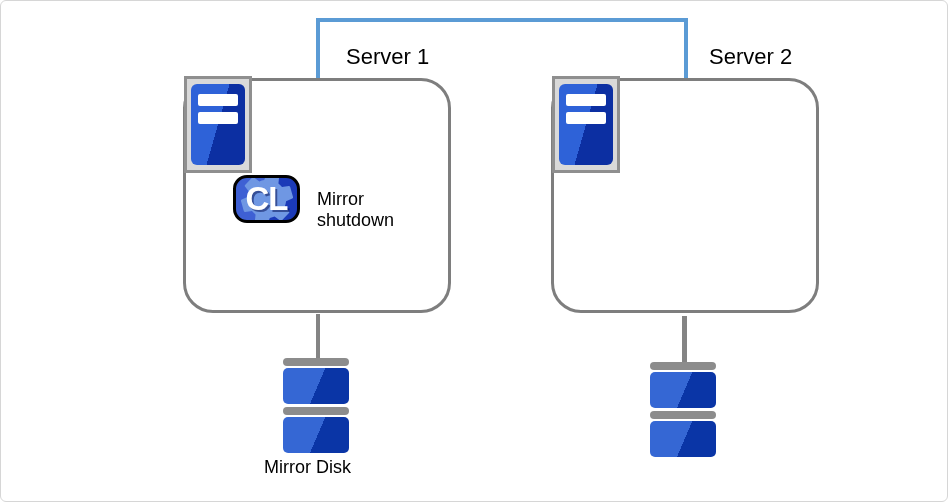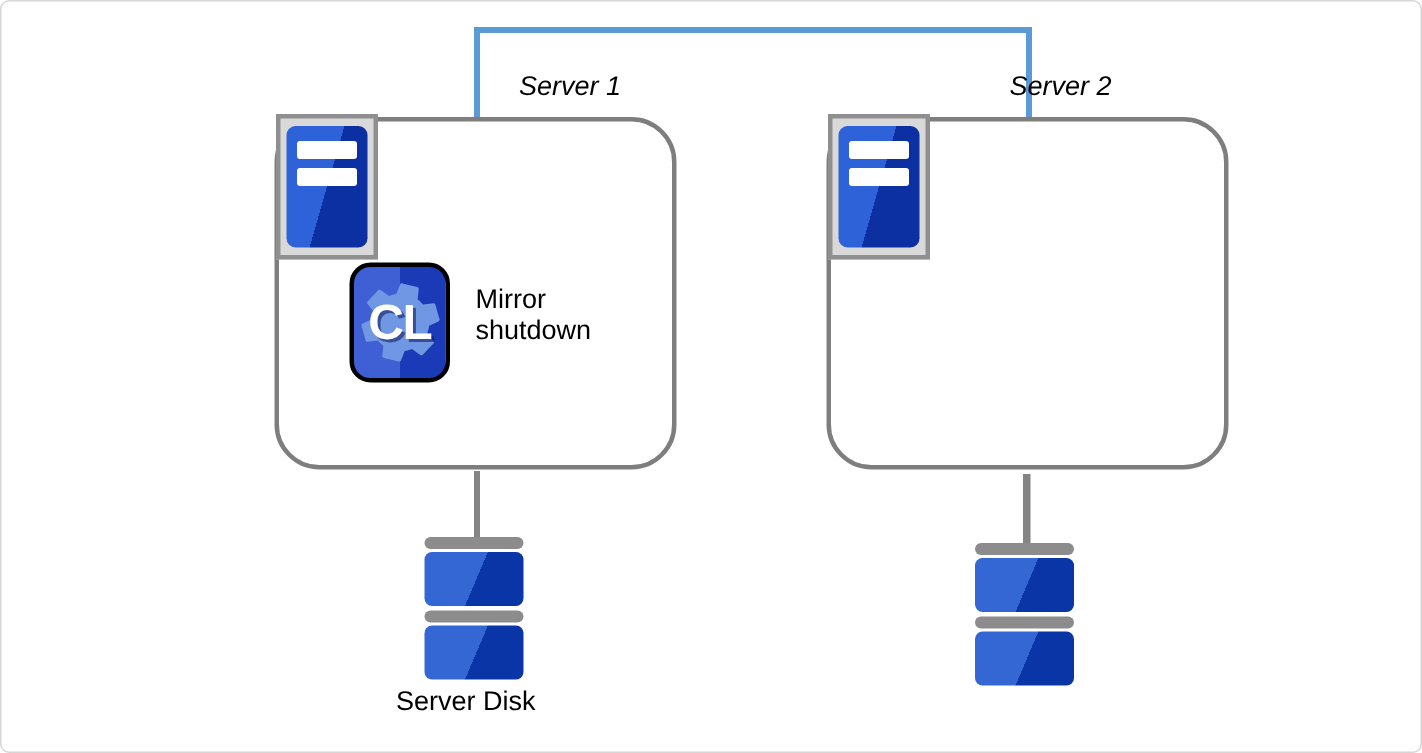--- a/index.html
+++ b/index.html
@@ -35,27 +35,26 @@
     background: #ffffff;
     border: 3.5px solid var(--box-border-gray, #7E7E7E);
     border-radius: 30px;
   }
   .server-box.s1 { left: 182px; }
   .server-box.s2 { left: 550px; }
 
   .server-label {
     position: absolute;
     top: 46px;
-    font-size: 18px;
+    font-size: 22px;
     line-height: 20px;
     white-space: nowrap;
-    font-style: italic;
   }
   .server-label.s1 { left: 345px; }
-  .server-label.s2 { left: 672px; }
+  .server-label.s2 { left: 708px; }
 
   
   .server-icon-frame {
     position: absolute;
     top: 75px;
     width: 68px; height: 97px;
     background: var(--icon-frame-bg, #D9D9D9);
     border: 3px solid var(--icon-frame-border, #8F8F8F);
     display: flex; align-items: center; justify-content: center;
   }
@@ -76,21 +75,21 @@
     background: #ffffff;
     border-radius: 2px;
   }
   .server-icon-body .bar.b1 { top: 10px; }
   .server-icon-body .bar.b2 { top: 28px; }
 
   
   .cl-badge {
     position: absolute;
     left: 232px; top: 174px;
-    width: 67px; height: 80px;
+    width: 67px; height: 48px;
     border: 3px solid #000000;
     border-radius: 14px;
     background: linear-gradient(90deg,
       var(--cl-bg-blue-light, #3E60D4) 50%,
       var(--cl-bg-blue-dark, #1B3AB8) 50%);
     overflow: hidden;
     display: flex; align-items: center; justify-content: center;
   }
   .cl-badge svg.gear {
     position: absolute;
@@ -210,15 +209,15 @@
     <div class="platter"></div>
   </div>
 
   <div class="disk right">
     <div class="cap"></div>
     <div class="platter"></div>
     <div class="cap"></div>
     <div class="platter"></div>
   </div>
 
-  <div class="disk-label">Server Disk</div>
+  <div class="disk-label">Mirror Disk</div>
 
 </div>
 
 </body></html>

